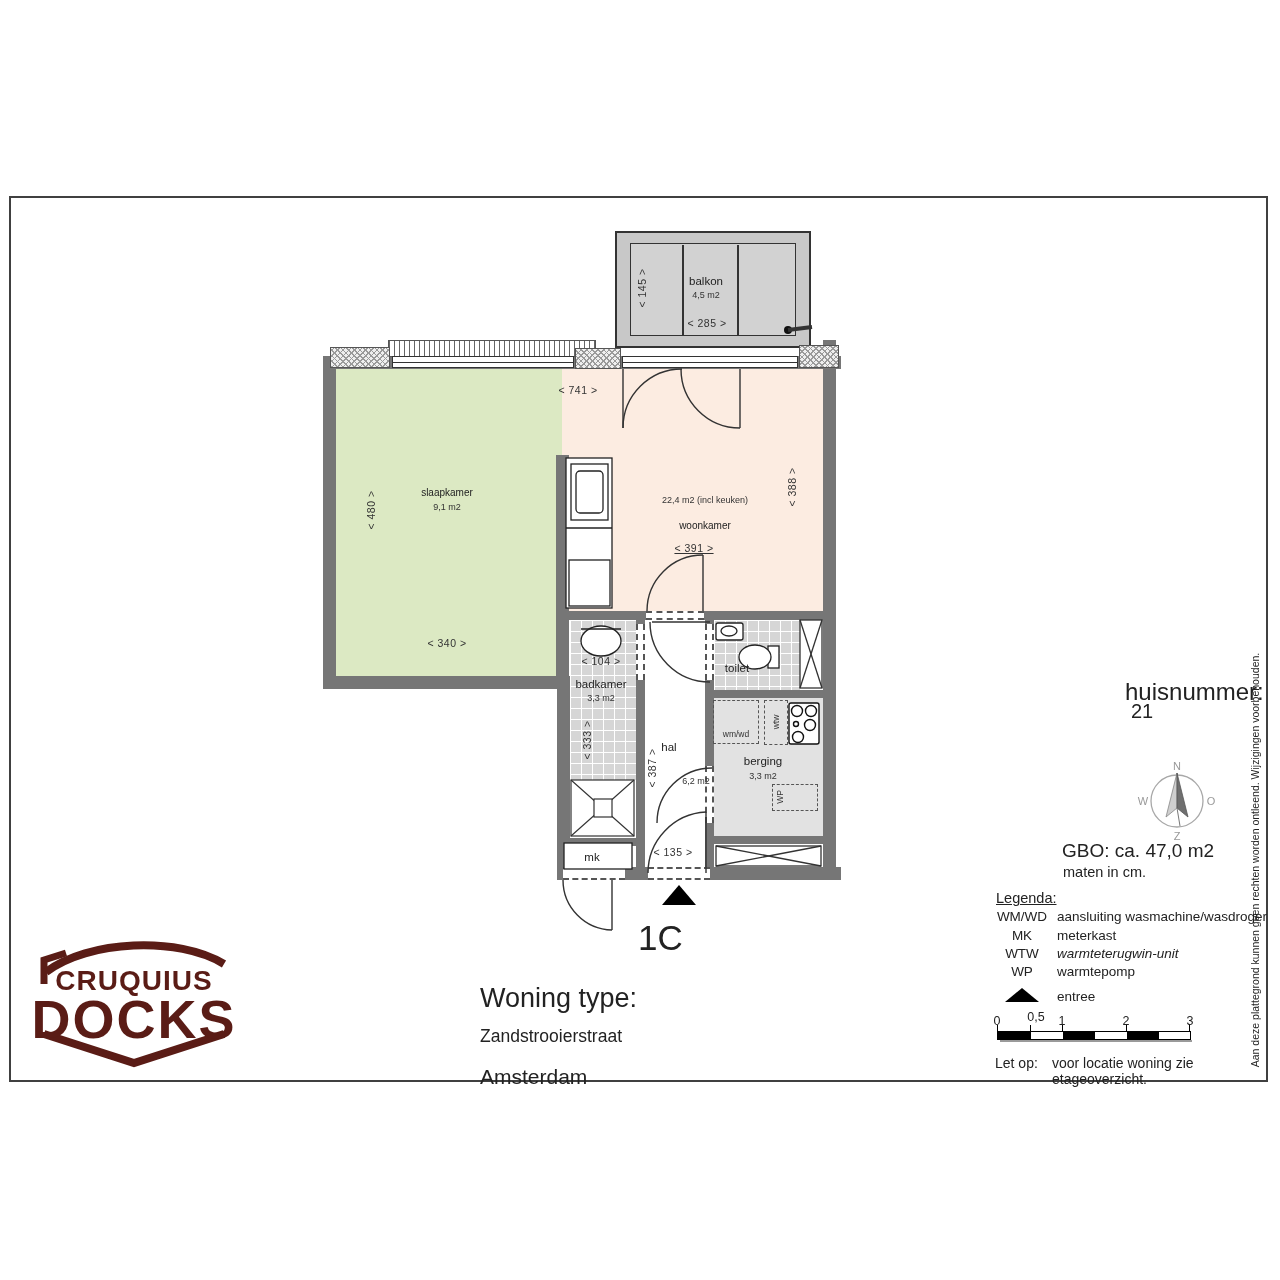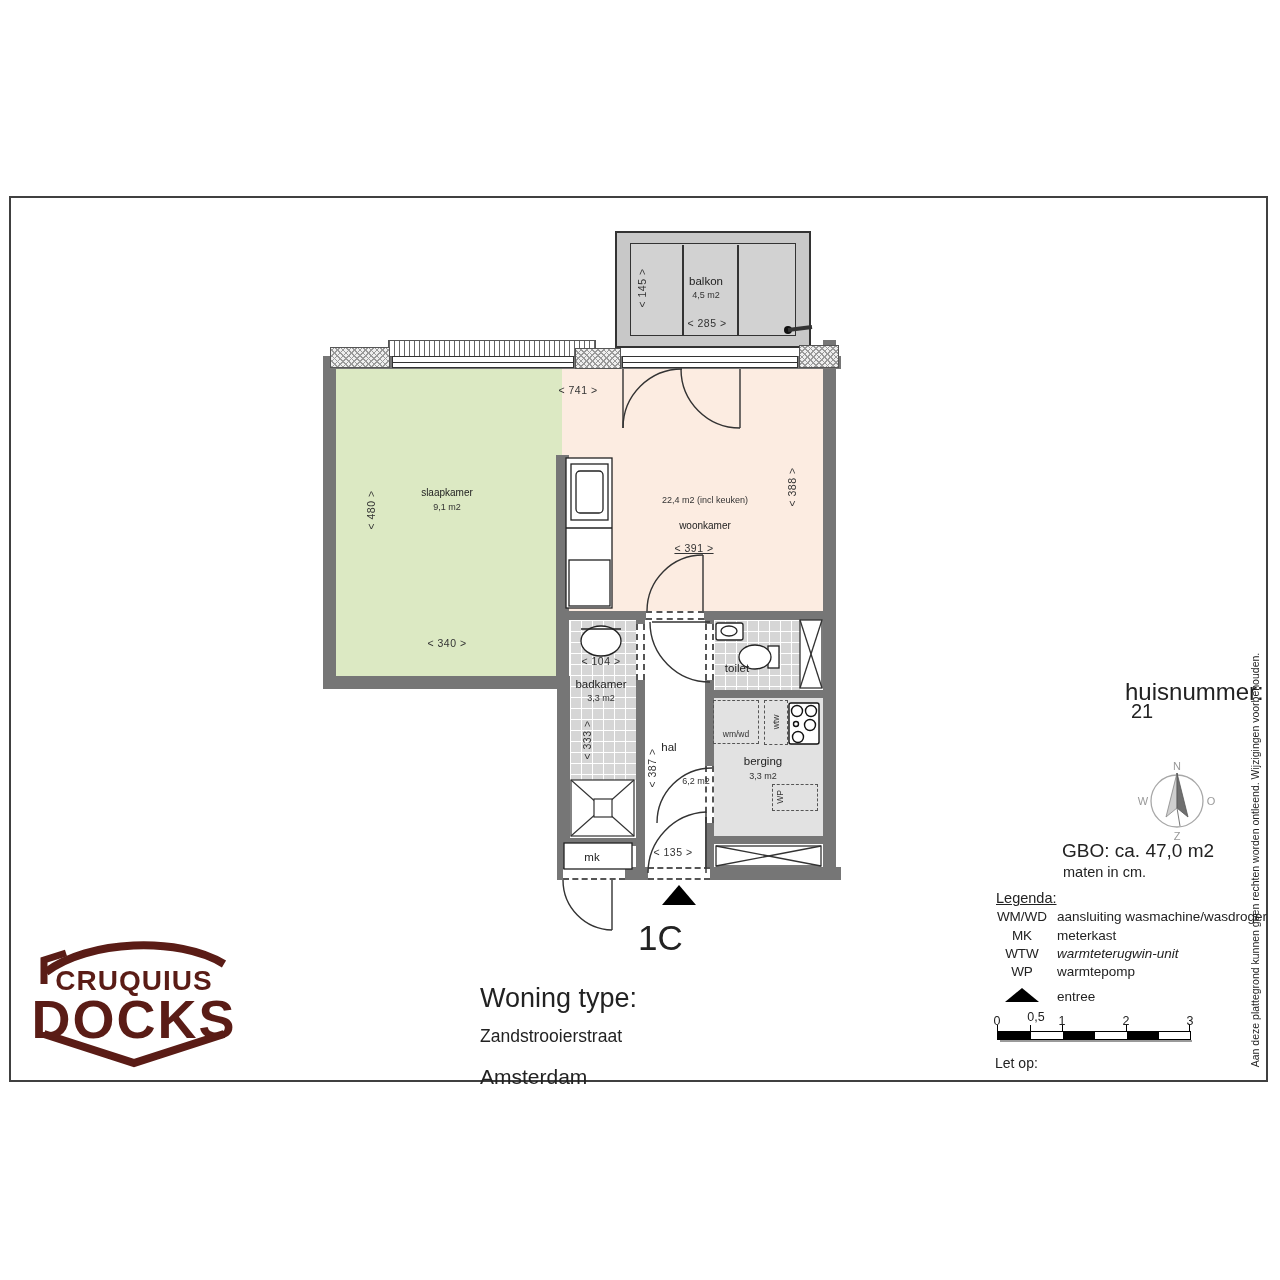--- a/index.html
+++ b/index.html
@@ -236,20 +236,21 @@
     <span style="width:33px;background:#000;"></span>
       <span style="width:32px;background:#fff;"></span>
     <span style="width:32px;background:#000;"></span>
       <span style="width:32px;background:#fff;"></span>
     <span style="width:32px;background:#000;"></span>
       <span style="width:31px;background:#fff;"></span>
   </div>
   <div class="abs" style="left:1000px;top:1040px;width:192px;height:2px;background:#9a9a9a;"></div>
 
   <div class="abs" style="left:995px;top:1055px;font-size:14px;">Let op:</div>
+  <div class="abs" style="left:1052px;top:1055px;font-size:14px;">voor locatie woning zie etageoverzicht.</div>
 
   <div class="abs" style="left:1046px;top:853px;width:420px;height:14px;transform:rotate(-90deg);font-size:10.5px;text-align:center;color:#222;">Aan deze plattegrond kunnen geen rechten worden ontleend. Wijzigingen voorbehouden.</div>
 
   <div class="abs" style="left:480px;top:983px;font-size:27px;">Woning type:</div>
   <div class="abs" style="left:638px;top:918px;font-size:35px;">1C</div>
   <div class="abs" style="left:480px;top:1026px;font-size:17.5px;">Zandstrooierstraat</div>
   <div class="abs" style="left:480px;top:1047px;font-size:21px;margin-top:18px;">Amsterdam</div>
 
   <svg class="abs" style="left:28px;top:930px;" width="212" height="140" viewBox="0 0 212 140">
     <g stroke="#5a1c16" fill="none">

